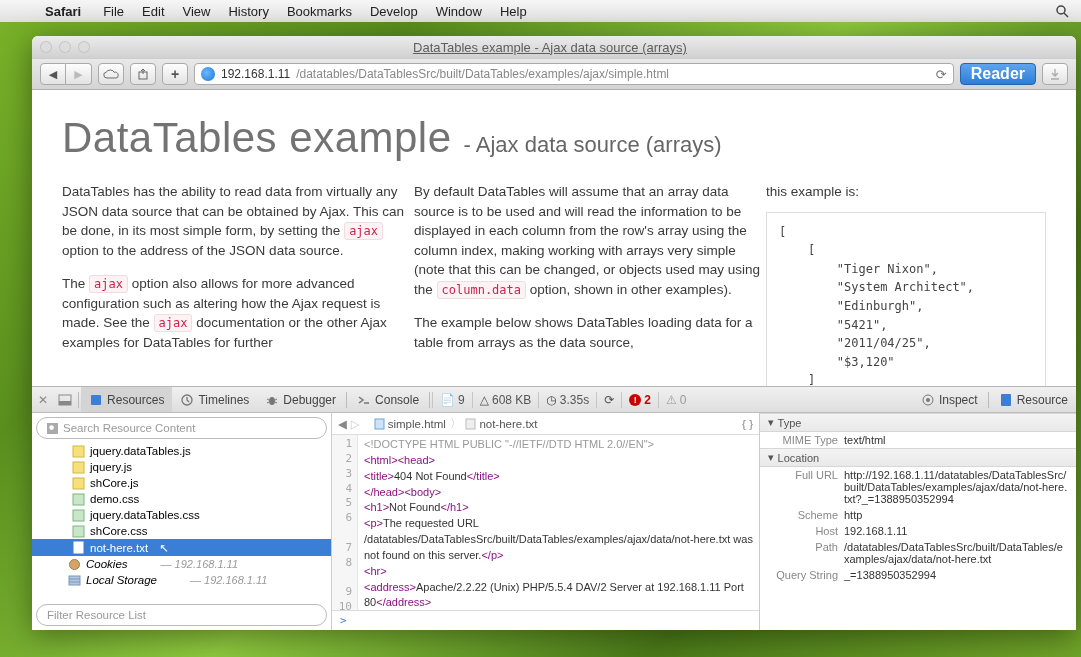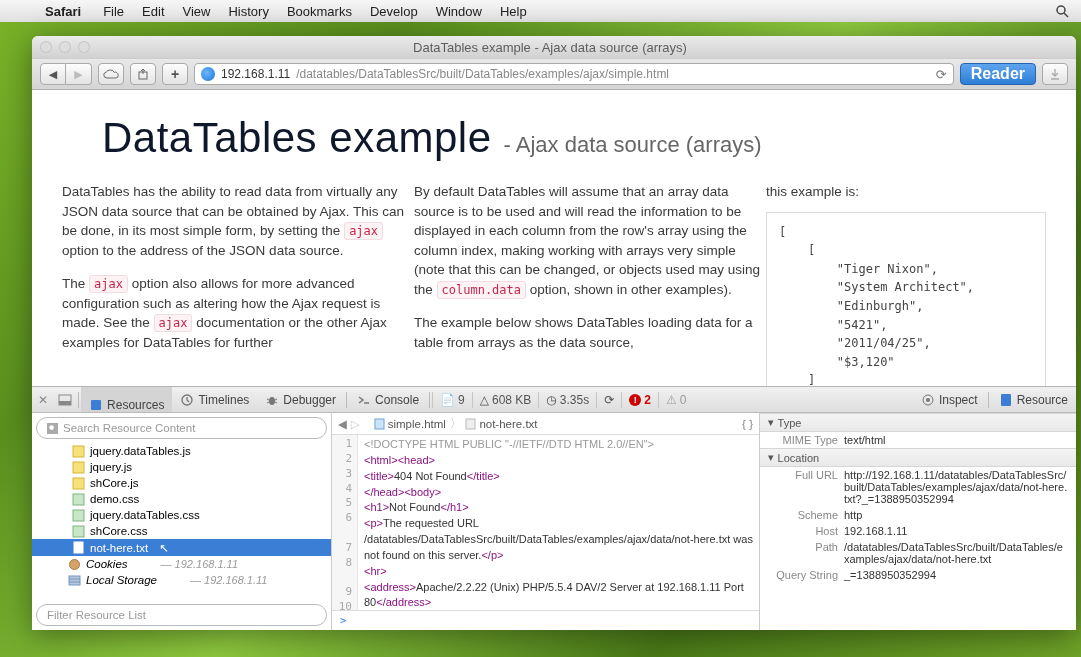--- a/index.html
+++ b/index.html
@@ -10,53 +10,53 @@
 .menubar .apple { margin-right: 6px; font-size: 14px; }
 .menubar .appname { font-weight: bold; margin-right: 4px; }
 .menubar span { padding: 0 9px; }
 .menubar .right { margin-left: auto; display: flex; align-items: center; gap: 12px; }
 
 
 .window { position: absolute; left: 32px; top: 36px; width: 1044px; background: #fff; border-radius: 6px 6px 0 0; box-shadow: 0 6px 30px rgba(0,0,0,.4); }
 .titlebar { height: 22px; background: linear-gradient(#ebebeb, #d1d1d1); border-radius: 6px 6px 0 0; display: flex; align-items: center; padding: 0 8px; font-size: 13px; color: #5e5e5e; position: relative; }
 .traffic { display: flex; gap: 7px; }
 .traffic span { width: 12px; height: 12px; border-radius: 50%; border: 1px solid rgba(0,0,0,.1); background: #ddd; }
-.titlebar .title { position: absolute; left: 0; right: 8px; text-align: center; }
+.titlebar .title { position: absolute; left: 0; right: 8px; text-align: center; text-decoration: underline; }
 
 
 .toolbar { height: 32px; background: linear-gradient(#e9e9e9, #d4d4d4); border-top: 1px solid #ccc; border-bottom: 1px solid #b0b0b0; display: flex; align-items: center; padding: 0 8px; gap: 6px; }
 .btngrp { display: flex; }
 .tbtn { height: 22px; min-width: 26px; background: linear-gradient(#fdfdfd, #e3e3e3); border: 1px solid #aaa; display: flex; align-items: center; justify-content: center; font-size: 11px; color: #555; cursor: pointer; }
 .btngrp .tbtn:first-child { border-radius: 4px 0 0 4px; }
 .btngrp .tbtn:last-child { border-radius: 0 4px 4px 0; border-left: none; }
 .tbtn.solo { border-radius: 4px; }
 .urlbar { flex: 1; height: 22px; background: #fff; border: 1px solid #aaa; border-radius: 4px; display: flex; align-items: center; padding: 0 6px; gap: 6px; font-size: 12px; }
 .compass { width: 14px; height: 14px; border-radius: 50%; background: radial-gradient(circle at 40% 40%, #6eb7ff, #1676d6); flex-shrink: 0; }
 .urlbar .host { color: #333; }
 .urlbar .path { color: #888; }
 .reload { margin-left: auto; color: #777; font-size: 13px; cursor: pointer; }
 .reader { height: 22px; padding: 0 10px; background: linear-gradient(#5fa4ee, #2d7ed6); color: #fff; border: 1px solid #2665b0; border-radius: 4px; font-size: 16px; font-weight: bold; display: flex; align-items: center; }
 
 
 .content { height: 296px; background: #fff; padding: 24px 30px 0 30px; overflow: hidden; }
 .pgtitle { display: flex; align-items: baseline; gap: 12px; margin-bottom: 20px; }
-.pgtitle h1 { font-size: 42px; font-weight: 300; color: #0f172a; letter-spacing: .5px; margin-left: 40px; }
+.pgtitle h1 { font-size: 42px; font-weight: 300; color: #737373; letter-spacing: .5px; }
 .pgtitle .sub { font-size: 22px; color: #666; font-weight: 300; }
 .cols { display: flex; font-size: 13.5px; color: #3a3a3a; line-height: 1.45; }
 .col { flex: 1; }
 .col p { margin-bottom: 14px; }
 .code { color: #c7254e; background: #fdf3f5; border: 1px solid #f1dce2; border-radius: 3px; padding: 1px 4px; font-family: Menlo, monospace; font-size: 12px; }
 .col3 { width: 280px; }
 .jsonbox { border: 1px solid #ddd; padding: 10px 12px; font-family: Menlo, monospace; font-size: 12px; color: #444; white-space: pre; line-height: 1.55; }
 
 
 .devtools { height: 244px; background: #fff; border-top: 1px solid #b5b5b5; display: flex; flex-direction: column; }
 .dt-tb { height: 26px; background: linear-gradient(#f0f0f0, #dedede); border-bottom: 1px solid #bcbcbc; display: flex; align-items: center; font-size: 12px; color: #444; }
 .dt-tb .itm { display: flex; align-items: center; gap: 4px; padding: 0 8px; height: 100%; cursor: pointer; }
-.dt-tb .itm.active { background: #d4d4d4; align-items: flex-end; }
+.dt-tb .itm.active { background: #d4d4d4; }
 .ico { width: 14px; height: 14px; display: inline-flex; align-items: center; justify-content: center; }
 .dt-tb .sep { width: 1px; height: 16px; background: #bbb; margin: 0 2px; }
 .dt-tb .stats { display: flex; gap: 0; }
 .dt-tb .stat { padding: 0 7px; color: #555; border-left: 1px solid #c6c6c6; display: flex; align-items: center; gap: 3px; height: 16px; }
 .dt-tb .stat.err { color: #cc0000; font-weight: bold; }
 .dt-tb .stat.warn { color: #999; }
 .dt-tb .spacer { flex: 1; }
 
 .dt-body { flex: 1; display: flex; min-height: 0; }
 .dt-left { width: 300px; border-right: 1px solid #ccc; display: flex; flex-direction: column; }

